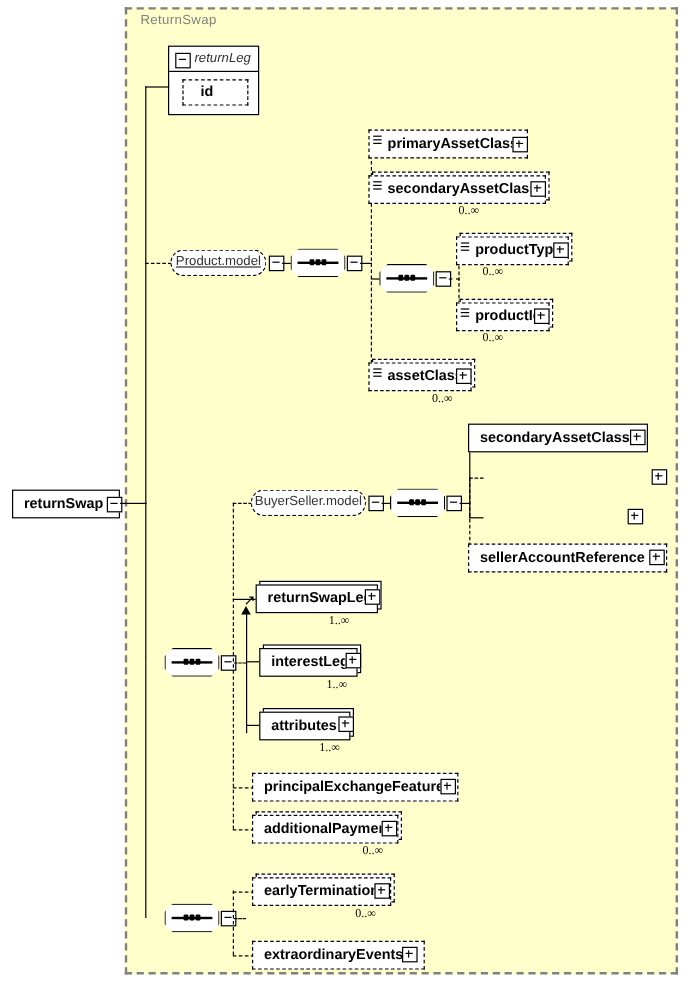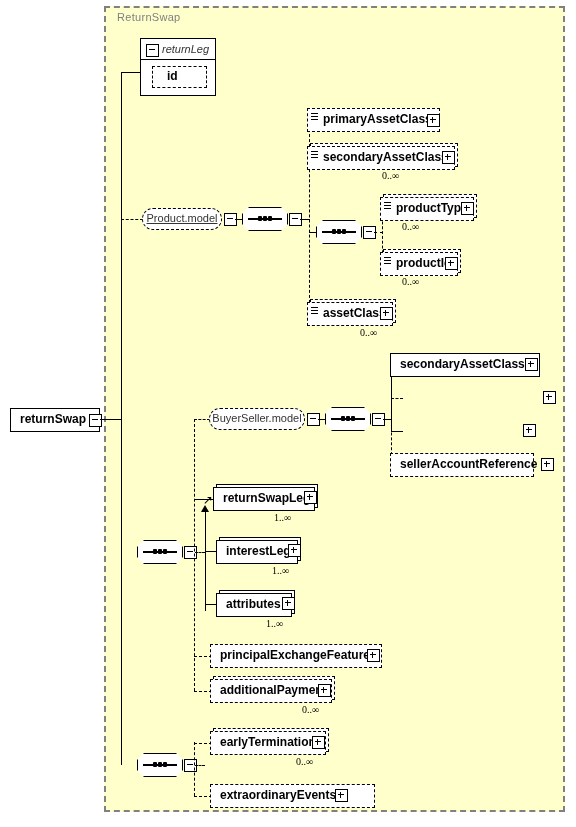--- a/index.html
+++ b/index.html
@@ -280,21 +280,21 @@
       <i class="v"></i>
     </div>
 
   <div class="sln-h" style="left:391px;top:430.5px;width:12px;"></div>
   <div class="pm" style="left:523px;top:424px;">
       <i class="h"></i>
       <i class="v"></i>
     </div>
 
   <div class="dln-h" style="left:391px;top:464.5px;width:12px;"></div>
-  <div class="node opt" style="left:390px;top:453px;width:144px;">
+  <div class="node opt" style="left:390px;top:453px;width:166px;">
     <span class="lbl">sellerAccountReference</span>
   </div>
   <div class="pm" style="left:541px;top:458px;">
       <i class="h"></i>
       <i class="v"></i>
     </div>
 
   <div class="sln-h" style="left:194px;top:498.5px;width:20px;"></div>
   <div class="stack" style="left:216px;top:484px;width:102px;height:24px;"></div>
   <div class="node" style="left:213px;top:487px;width:102px;">
@@ -370,21 +370,21 @@
   <div class="node opt" style="left:210px;top:731px;width:116px;">
     <span class="lbl">earlyTermination</span>
   </div>
   <div class="pm" style="left:312px;top:736px;">
       <i class="h"></i>
       <i class="v"></i>
     </div>
   <div class="occ" style="left:296px;top:756px;">0..∞</div>
 
   <div class="dln-h" style="left:194px;top:795.5px;width:18px;"></div>
-  <div class="node opt" style="left:210px;top:784px;width:165px;">
+  <div class="node opt" style="left:210px;top:784px;width:144px;">
     <span class="lbl">extraordinaryEvents</span>
   </div>
   <div class="pm" style="left:335px;top:789px;">
       <i class="h"></i>
       <i class="v"></i>
     </div>
 
 </div>
 
 </body></html>

